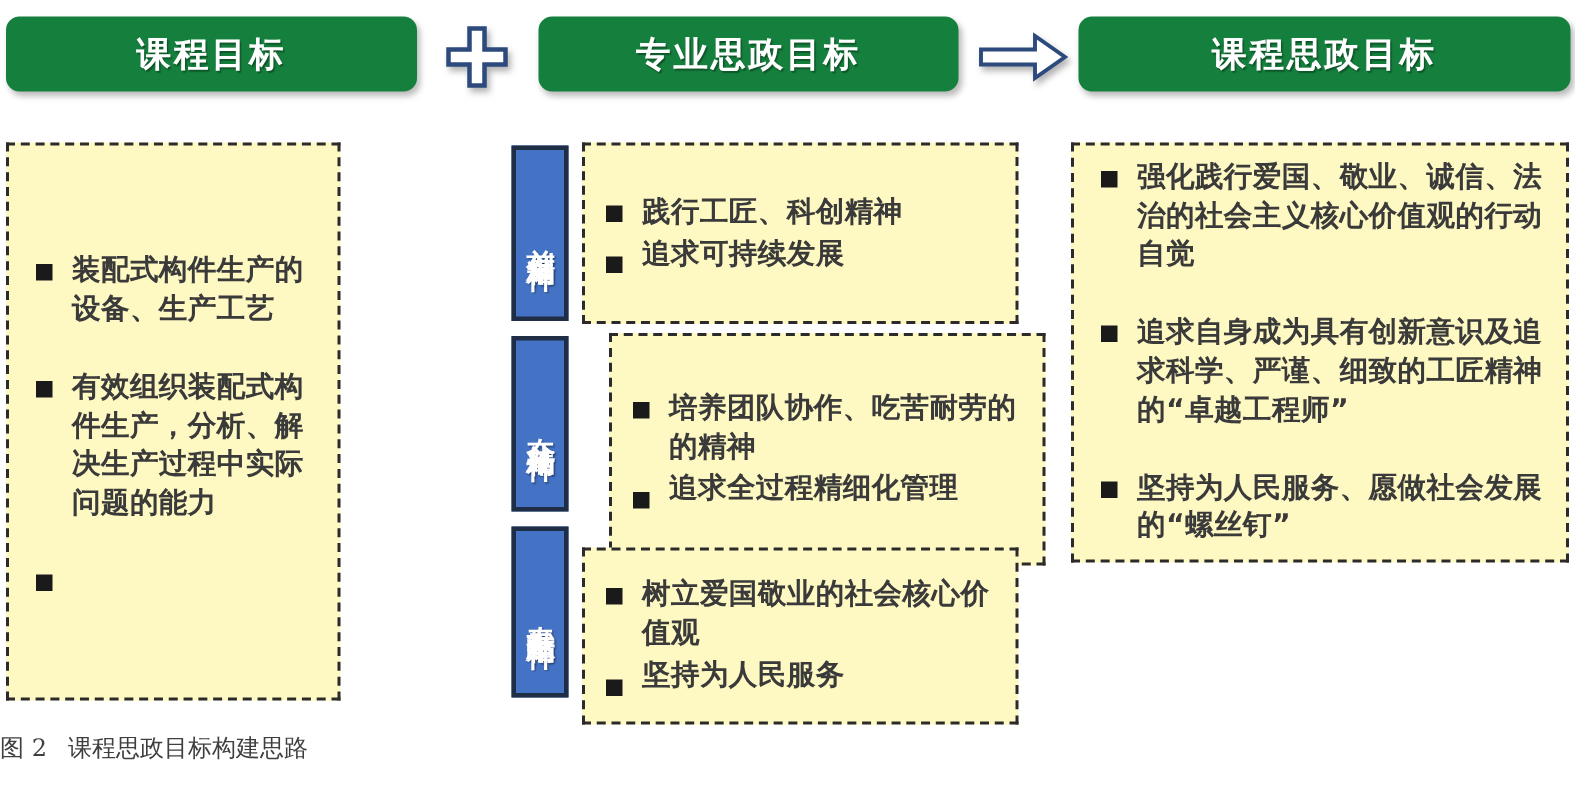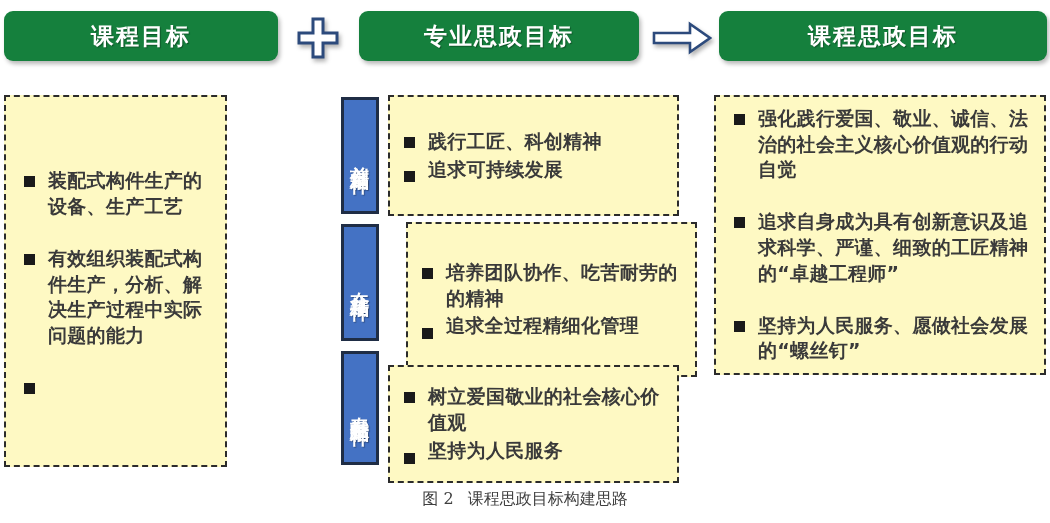--- a/index.html
+++ b/index.html
@@ -140,21 +140,21 @@
   
   .gap-large  .bullet-item + .bullet-item { margin-top: 26px; }
   .gap-small  .bullet-item + .bullet-item { margin-top: 2px; align-items: flex-end; }
 
   
   #caption {
     position: absolute;
     left: 0;
     top: 489px;
     width: 1050px;
-    text-align: center;
+    text-align: left;
     font-family: "DejaVu Serif", "Liberation Serif", serif;
     font-size: 16px;
     color: #3f3f3f;
   }
   #caption .cap-num { margin-right: 14px; }
 </style>
 </head>
 <body>
 
 <div class="header-row">

